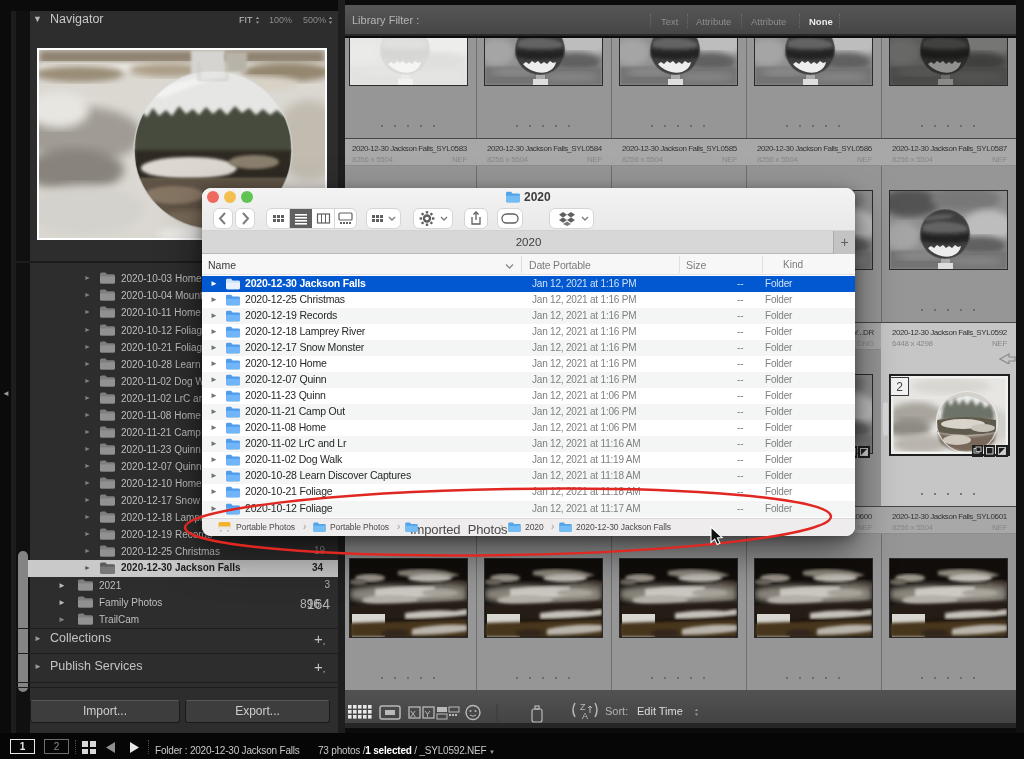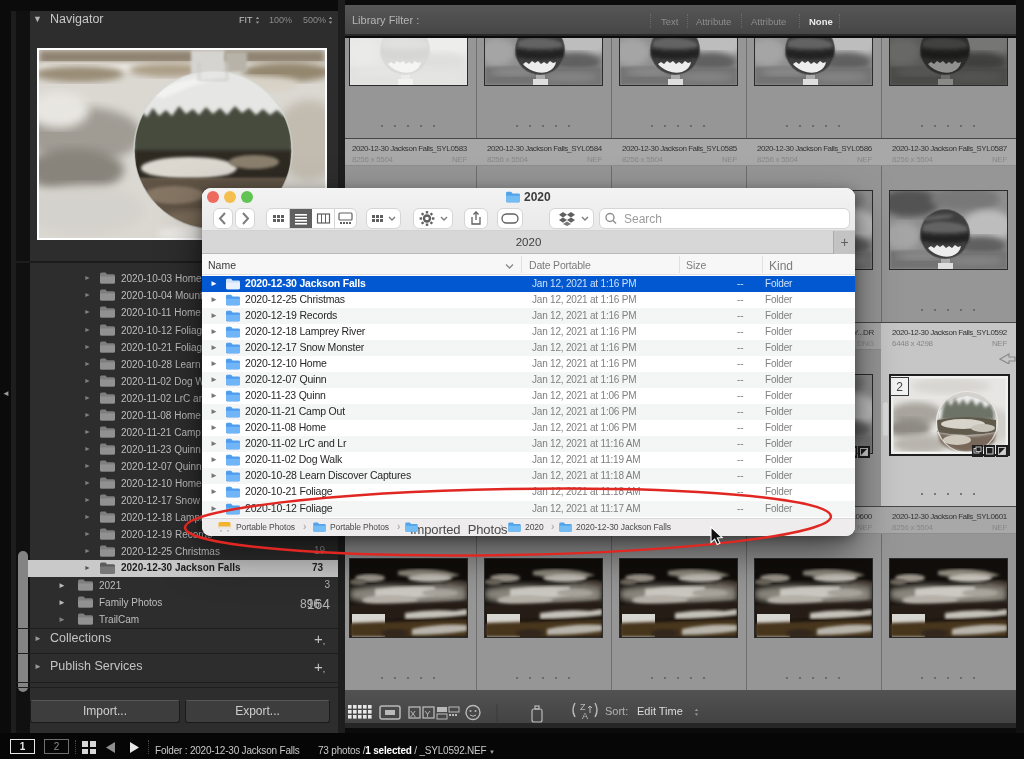--- a/index.html
+++ b/index.html
@@ -249,21 +249,21 @@
   </svg>
 <div class="tx" style="left:121px;top:546px;color:#bfbfbf;font-size:10px">2020-12-25 Christmas</div>
 <div class="tx" style="left:314px;top:545px;color:#8f8f8f;font-size:10px">19</div>
 <div class="a" style="left:28px;top:560px;width:310px;height:17px;background:#c9c9c9"></div>
 <div class="tx" style="left:84px;top:564px;color:#555;font-size:7px">►</div>
 <svg class="a" style="left:100px;top:562px" width="15" height="12" viewBox="0 0 15 12">
     <path d="M0,2 q0,-1.5 1.5,-1.5 l4,0 l1.5,1.8 l6.5,0 q1.5,0 1.5,1.5 l0,6.5 q0,1.5 -1.5,1.5 l-12,0 q-1.5,0 -1.5,-1.5 Z" fill="#5c5c5c"></path>
     <path d="M0,4.6 l15,0 l0,5.2 q0,1.5 -1.5,1.5 l-12,0 q-1.5,0 -1.5,-1.5 Z" fill="#787878"></path>
   </svg>
 <div class="tx" style="left:121px;top:562px;color:#1c1c1c;font-size:10px;font-weight:bold">2020-12-30 Jackson Falls</div>
-<div class="tx" style="left:312px;top:562px;color:#222;font-size:10px;font-weight:bold">73</div>
+<div class="tx" style="left:312px;top:562px;color:#222;font-size:10px;font-weight:bold">34</div>
 <div class="tx" style="left:58px;top:581px;color:#b9b9b9;font-size:8px">►</div>
 <svg class="a" style="left:78px;top:579px" width="15" height="12" viewBox="0 0 15 12">
     <path d="M0,2 q0,-1.5 1.5,-1.5 l4,0 l1.5,1.8 l6.5,0 q1.5,0 1.5,1.5 l0,6.5 q0,1.5 -1.5,1.5 l-12,0 q-1.5,0 -1.5,-1.5 Z" fill="#7e7e7e"></path>
     <path d="M0,4.6 l15,0 l0,5.2 q0,1.5 -1.5,1.5 l-12,0 q-1.5,0 -1.5,-1.5 Z" fill="#919191"></path>
   </svg>
 <div class="tx" style="left:99px;top:580px;color:#bfbfbf;font-size:10px">2021</div>
 <div class="tx" style="left:300px;top:579px;color:#b2b2b2;font-size:10px;width:30px;text-align:right">3</div>
 <div class="tx" style="left:58px;top:598px;color:#b9b9b9;font-size:8px">►</div>
 <svg class="a" style="left:78px;top:596px" width="15" height="12" viewBox="0 0 15 12">
     <path d="M0,2 q0,-1.5 1.5,-1.5 l4,0 l1.5,1.8 l6.5,0 q1.5,0 1.5,1.5 l0,6.5 q0,1.5 -1.5,1.5 l-12,0 q-1.5,0 -1.5,-1.5 Z" fill="#7e7e7e"></path>
@@ -732,35 +732,31 @@
 <div class="a" style="left:347px;top:20px;width:45px;height:21px;background:#fff;border:1px solid #d5d5d5;border-radius:6px;"><svg width="43" height="19" viewBox="0 0 43 19">
         <g fill="#5f5f5f">
           <path d="M13,3 L17,5.7 L13,8.4 L9,5.7 Z"></path>
           <path d="M21,3 L25,5.7 L21,8.4 L17,5.7 Z"></path>
           <path d="M13,8.4 L17,11.1 L13,13.8 L9,11.1 Z"></path>
           <path d="M21,8.4 L25,11.1 L21,13.8 L17,11.1 Z"></path>
           <path d="M17,12.5 L21,15 L17,17 L13,15 Z" opacity=".85"></path>
         </g>
         <path d="M32,8 l3,3 l3,-3" stroke="#7d7d7d" stroke-width="1.4" fill="none"></path>
       </svg></div>
-<div class="a" style="left:397px;top:20px;width:251px;height:21px;background:#fff;border:1px solid #d5d5d5;border-radius:6px;"><svg width="20" height="19" viewBox="0 0 20 19">
-        <circle cx="10" cy="8.5" r="4" fill="none" stroke="#8e8e8e" stroke-width="1.4"></circle>
-        <line x1="13" y1="11.5" x2="16" y2="14.5" stroke="#8e8e8e" stroke-width="1.4"></line>
-      </svg><span style="position:absolute;left:24px;top:3px;color:#9c9c9c;font-size:12px">Search</span></div>
 <div class="a" style="left:0;top:43px;width:653px;height:23px;background:#d7d7d7;border-bottom:1px solid #b9b9b9"></div>
 <div class="a" style="left:631px;top:43px;width:22px;height:23px;background:#c3c3c3;border-left:1px solid #ababab;color:#5f5f5f;font-size:14px;text-align:center;line-height:22px">+</div>
 <div class="a" style="left:0;top:43px;width:653px;height:23px;color:#3f3f3f;font-size:11.5px;text-align:center;line-height:23px">2020</div>
 <div class="a" style="left:0;top:66px;width:653px;height:21px;background:#f7f7f7;border-bottom:1px solid #e2e2e2"></div>
 <div class="tx" style="left:6px;top:71px;color:#3a3a3a;font-size:10.5px">Name</div>
 <svg class="a" style="left:303px;top:75px" width="9" height="6" viewBox="0 0 9 6">
       <path d="M1,1.5 L4.5,5 L8,1.5" stroke="#8a8a8a" stroke-width="1.3" fill="none"></path>
     </svg>
 <div class="tx" style="left:327px;top:71px;color:#7c7c7c;font-size:10.5px;letter-spacing:-0.2px">Date Portable</div>
 <div class="tx" style="left:484px;top:71px;color:#7c7c7c;font-size:10.5px">Size</div>
-<div class="tx" style="left:567px;top:71px;color:#7c7c7c;font-size:12px">Kind</div>
+<div class="tx" style="left:581px;top:71px;color:#7c7c7c;font-size:10px">Kind</div>
 <div class="a" style="left:319px;top:68px;width:1px;height:17px;background:#e0e0e0"></div>
 <div class="a" style="left:477px;top:68px;width:1px;height:17px;background:#e0e0e0"></div>
 <div class="a" style="left:560px;top:68px;width:1px;height:17px;background:#e0e0e0"></div>
 <div class="a" style="left:0;top:87.5px;width:653px;height:16.1px;background:#0158d0">
       <span style="position:absolute;left:8px;top:3px;color:#fff;font-size:8px">►</span>
       <svg style="position:absolute;left:24px;top:2px" width="14" height="12" viewBox="0 0 15 12">
         <path d="M0,2 q0,-1.5 1.5,-1.5 l4,0 l1.5,1.8 l6.5,0 q1.5,0 1.5,1.5 l0,6.5 q0,1.5 -1.5,1.5 l-12,0 q-1.5,0 -1.5,-1.5 Z" fill="#cfe3fb"></path>
         <path d="M0,4.6 l15,0 l0,5.2 q0,1.5 -1.5,1.5 l-12,0 q-1.5,0 -1.5,-1.5 Z" fill="#e8f1fd"></path>
       </svg>
       <span style="position:absolute;left:43px;top:1px;color:#fff;font-size:10.5px;letter-spacing:-0.2px;font-weight:bold">2020-12-30 Jackson Falls</span>

